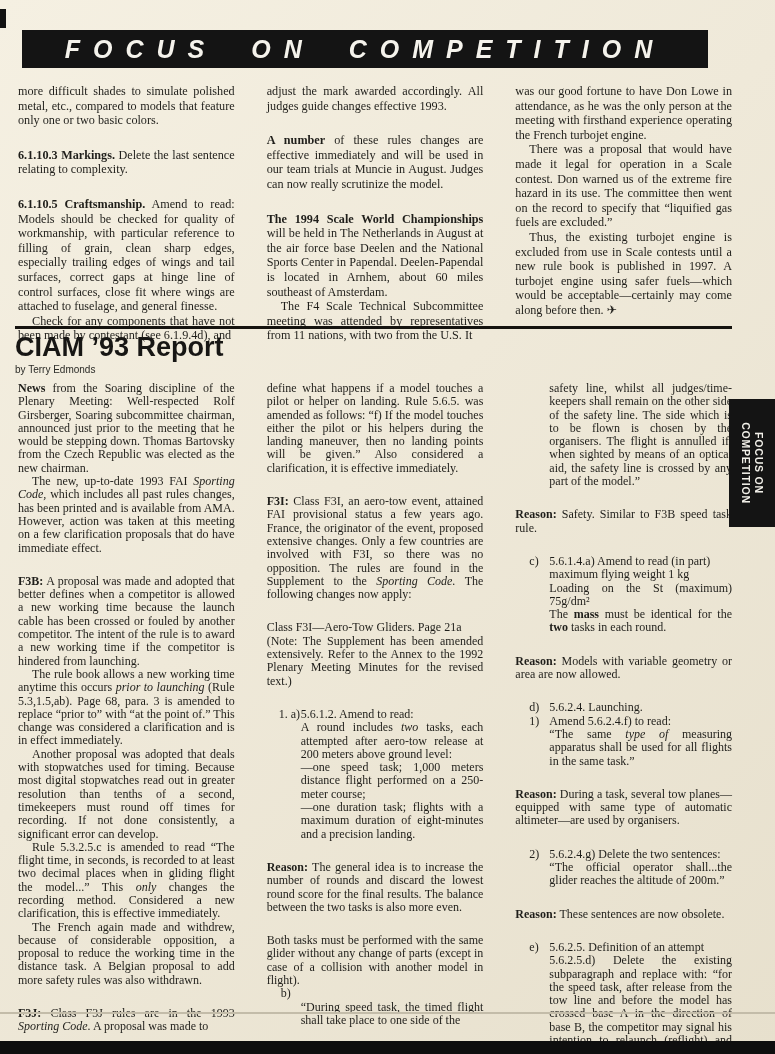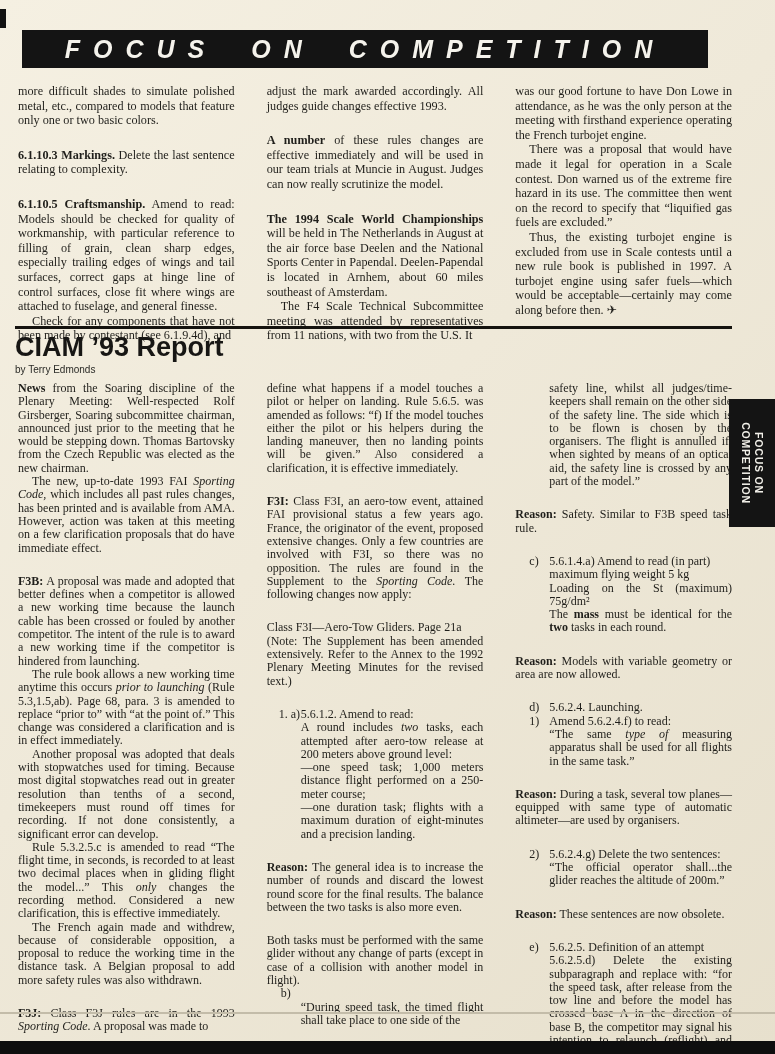--- a/index.html
+++ b/index.html
@@ -106,21 +106,21 @@
         <p class="blk sp"><span class="b">F3I:</span><span> Class F3I, an aero-tow event, attained FAI provisional status a few years ago. France, the originator of the event, proposed extensive changes. Only a few countries are involved with F3I, so there was no opposition. The rules are found in the Supplement to the </span><span class="i">Sporting Code.</span><span> The following changes now apply:</span></p>
         <p class="blk sp"><span>Class F3I—Aero-Tow Gliders. Page 21a</span><br><span>(Note: The Supplement has been amended extensively. Refer to the Annex to the 1992 Plenary Meeting Minutes for the revised text.)</span></p>
         <p class="blk sp li"><span class="mk">1. a)</span><span>5.6.1.2. Amend to read:</span><br><span>A round includes </span><span class="i">two</span><span> tasks, each attempted after aero-tow release at 200 meters above ground level:</span><br><span>—one speed task; 1,000 meters distance flight performed on a 250-meter course;</span><br><span>—one duration task; flights with a maximum duration of eight-minutes and a precision landing.</span></p>
         <p class="blk sp"><span class="b">Reason:</span><span> The general idea is to increase the number of rounds and discard the lowest round score for the final results. The balance between the two tasks is also more even.</span></p>
         <p class="blk sp"><span>Both tasks must be performed with the same glider without any change of parts (except in case of a collision with another model in flight).</span></p>
         <p class="blk li sub"><span class="mk">b)</span><br><span>“During speed task, the timed flight shall take place to one side of the</span></p>
       </div>
     <div class="col">
         <p class="blk q"><span>safety line, whilst all judges/time-keepers shall remain on the other side of the safety line. The side which is to be flown is chosen by the organisers. The flight is annulled if, when sighted by means of an optical aid, the safety line is crossed by any part of the model.”</span></p>
         <p class="blk sp"><span class="b">Reason:</span><span> Safety. Similar to F3B speed task rule.</span></p>
-        <p class="blk sp li sub"><span class="mk">c)</span><span>5.6.1.4.a) Amend to read (in part)</span><br><span>maximum flying weight 5 kg</span><br><span>Loading on the St (maximum) 75g/dm²</span><br><span>The </span><span class="b">mass</span><span> must be identical for the </span><span class="b">two</span><span> tasks in each round.</span></p>
+        <p class="blk sp li sub"><span class="mk">c)</span><span>5.6.1.4.a) Amend to read (in part)</span><br><span>maximum flying weight 1 kg</span><br><span>Loading on the St (maximum) 75g/dm²</span><br><span>The </span><span class="b">mass</span><span> must be identical for the </span><span class="b">two</span><span> tasks in each round.</span></p>
         <p class="blk sp"><span class="b">Reason:</span><span> Models with variable geometry or area are now allowed.</span></p>
         <p class="blk sp li sub"><span class="mk">d)</span><span>5.6.2.4. Launching.</span></p>
         <p class="blk li sub"><span class="mk">1)</span><span>Amend 5.6.2.4.f) to read:</span><br><span>“The same </span><span class="i">type of</span><span> measuring apparatus shall be used for all flights in the same task.”</span></p>
         <p class="blk sp"><span class="b">Reason:</span><span> During a task, several tow planes—equipped with same type of automatic altimeter—are used by organisers.</span></p>
         <p class="blk sp li sub"><span class="mk">2)</span><span>5.6.2.4.g) Delete the two sentences:</span><br><span>“The official operator shall...the glider reaches the altitude of 200m.”</span></p>
         <p class="blk sp"><span class="b">Reason:</span><span> These sentences are now obsolete.</span></p>
         <p class="blk sp li sub"><span class="mk">e)</span><span>5.6.2.5. Definition of an attempt</span><br><span>5.6.2.5.d) Delete the existing subparagraph and replace with: “for the speed task, after release from the tow line and before the model has crossed base A in the direction of base B, the competitor may signal his intention to relaunch (reflight) and ask for his second attempt. The pilot shall land his glider within 90 seconds after release from the tow line.”</span></p>
       </div>
   </div>
 

